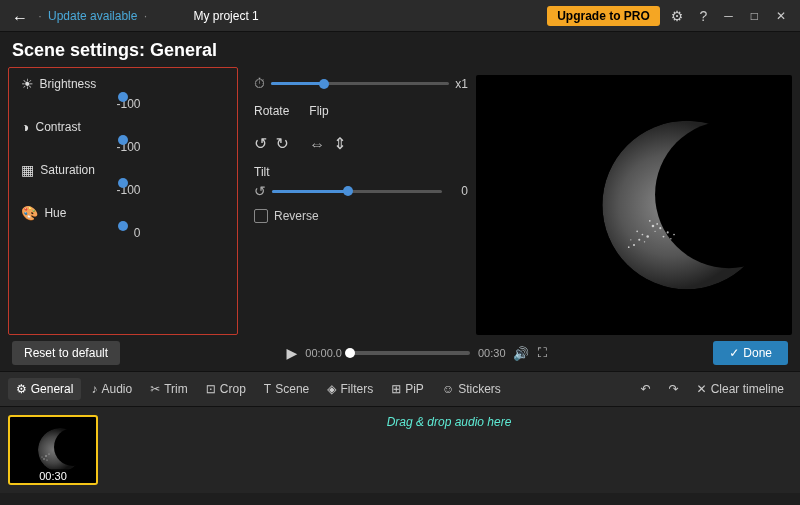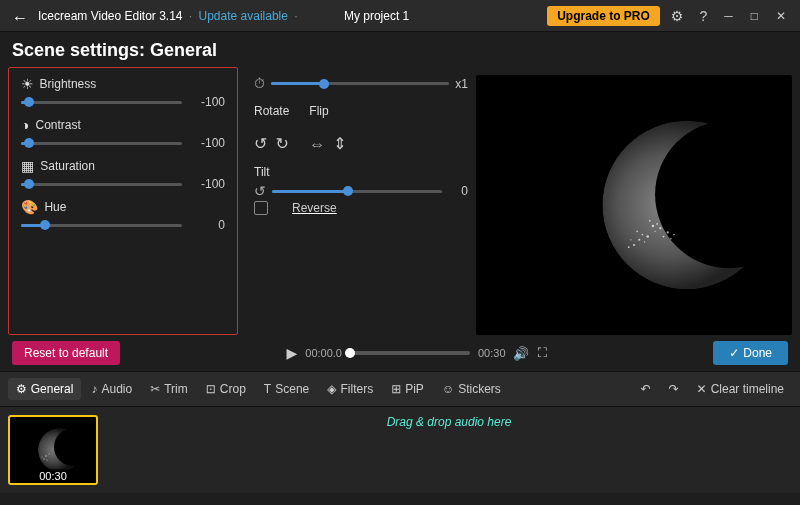--- a/index.html
+++ b/index.html
@@ -106,21 +106,22 @@
       display: flex;
       align-items: center;
       gap: 6px;
     }
     .slider-icon {
       font-size: 14px;
     }
     .slider-container {
       display: flex;
       align-items: center;
-      gap: 8px;
+      gap: 2px;
+      flex-direction: column;
     }
     .slider-track {
       flex: 1;
       height: 3px;
       background: #555;
       border-radius: 2px;
       position: relative;
     }
     .slider-fill {
       height: 100%;
@@ -178,33 +179,32 @@
       gap: 8px;
       align-items: center;
     }
     .ctrl-icon {
       font-size: 16px;
       cursor: pointer;
       color: #ccc;
     }
 
     .tilt-row {
-      margin-bottom: 2px;
+      margin-bottom: 10px;
     }
     .tilt-slider {
       display: flex;
       align-items: center;
       gap: 6px;
     }
 
     .reverse-row {
       display: flex;
       align-items: center;
-      gap: 24px;
-      text-decoration: underline;
+      gap: 6px;
     }
     .checkbox {
       width: 14px;
       height: 14px;
       border: 1.5px solid #888;
       background: transparent;
       border-radius: 2px;
     }
 
     
@@ -231,21 +231,21 @@
 
     
     #action-row {
       display: flex;
       align-items: center;
       justify-content: space-between;
       padding: 6px 12px;
       background: #1e1e1e;
     }
     #reset-btn {
-      background: #be185d;
+      background: #404040;
       color: #fff;
       border: none;
       padding: 5px 12px;
       font-size: 12px;
       cursor: pointer;
       border-radius: 3px;
     }
 
     
     #video-controls {
@@ -385,21 +385,20 @@
       color: #5eead4;
       font-size: 12px;
       font-style: italic;
     }
   </style>
 </head>
 <body>
 
 <div id="titlebar">
   <span class="back-btn">←</span>
-  <span class="app-name">Icecream Video Editor 3.14</span>
   <span class="separator">·</span>
   <span class="update-link">Update available</span>
   <span class="separator">·</span>
   <span class="project-name">My project 1</span>
   <div class="spacer"></div>
   <button class="upgrade-btn">Upgrade to PRO</button>
   <span class="title-icon">⚙</span>
   <span class="title-icon">?</span>
   <span class="win-btn">─</span>
   <span class="win-btn">□</span>

